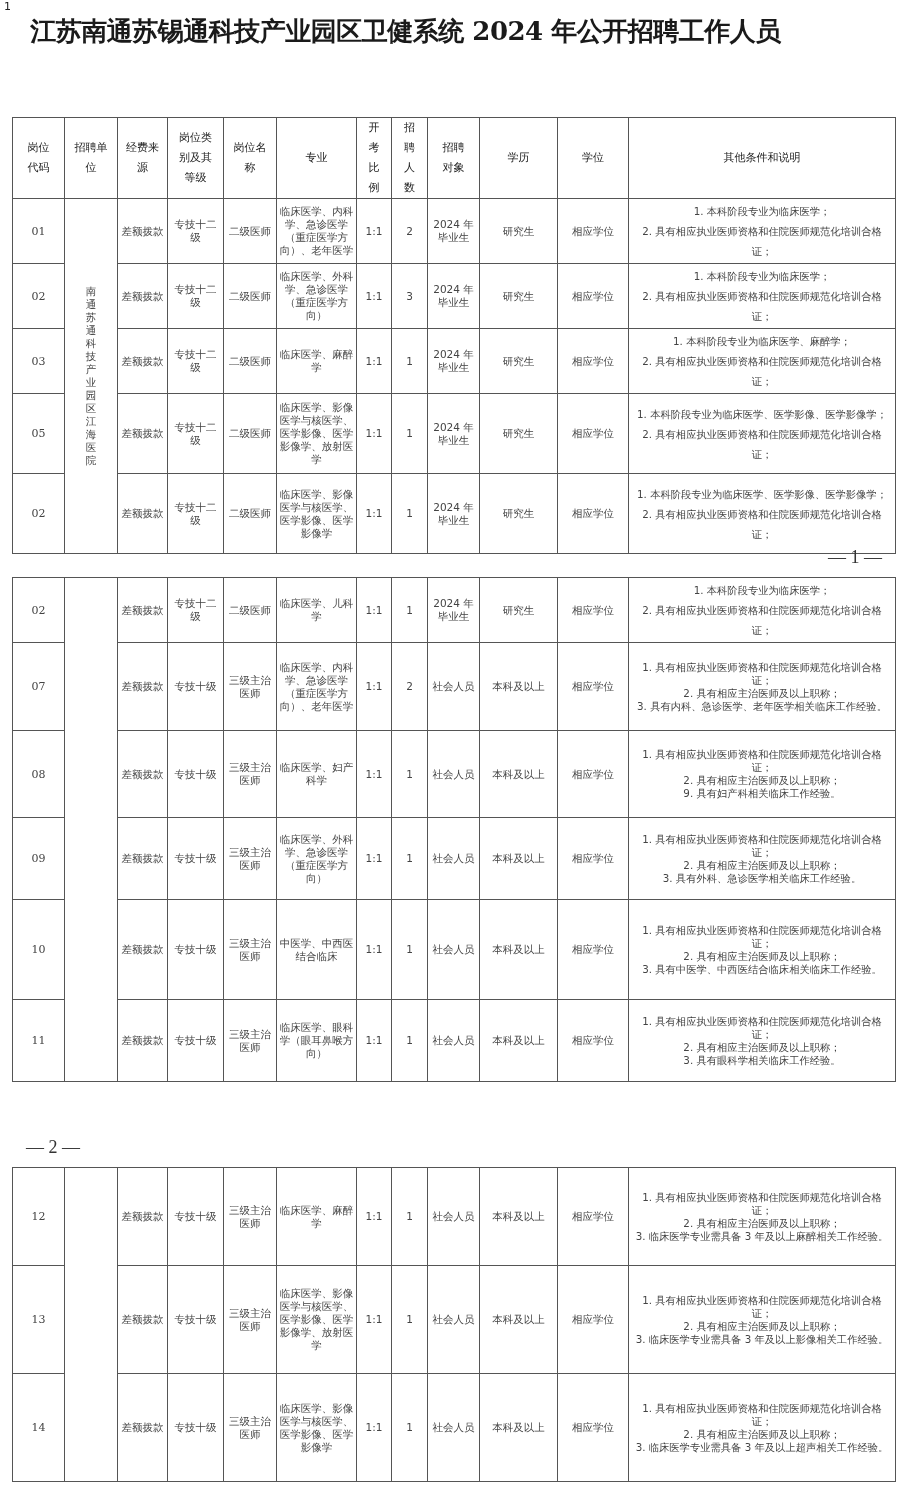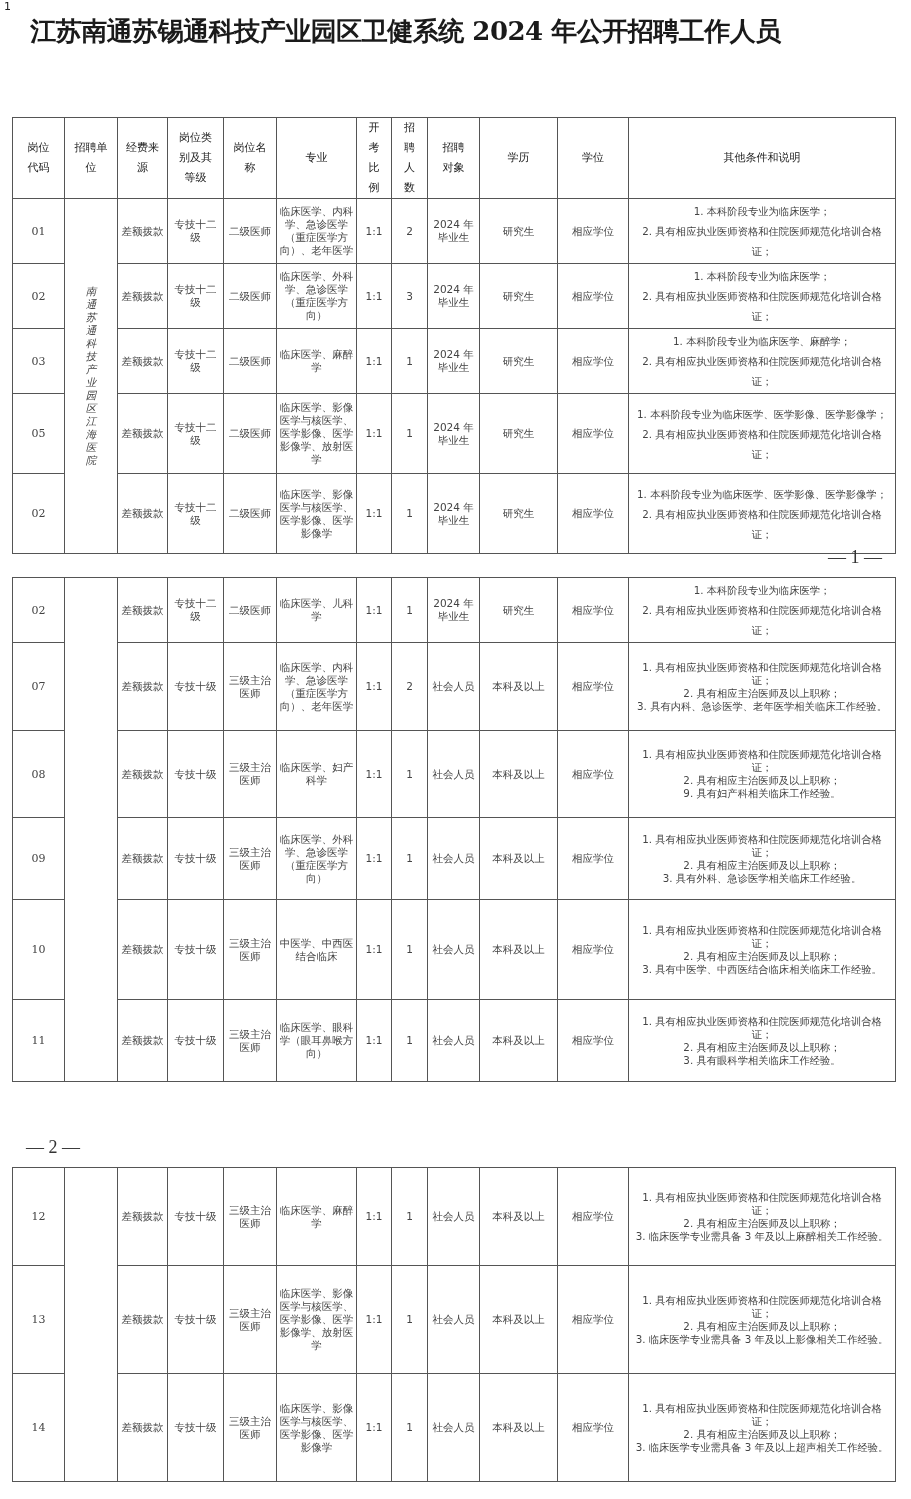--- a/index.html
+++ b/index.html
@@ -104,21 +104,21 @@
           <span class="note-line">学位</span>
         </th>
         <th>
           <span class="note-line">其他条件和说明</span>
         </th>
       </tr>
   </thead>
   <tbody id="tbody1">
       <tr style="height: 65px;">
         <td class="code">01</td>
-        <td rowspan="5" style="padding: 0px 16px; font-style: italic;">南通苏通科技产业园区江海医院</td>
+        <td rowspan="5" style="padding: 0px 16px;">南通苏通科技产业园区江海医院</td>
         <td>差额拨款</td>
         <td>专技十二级</td>
         <td>二级医师</td>
         <td>临床医学、内科学、急诊医学（重症医学方向）、老年医学</td>
         <td>1:1</td>
         <td>2</td>
         <td>2024 年毕业生</td>
         <td>研究生</td>
         <td>相应学位</td>
         <td class="notes spaced">

